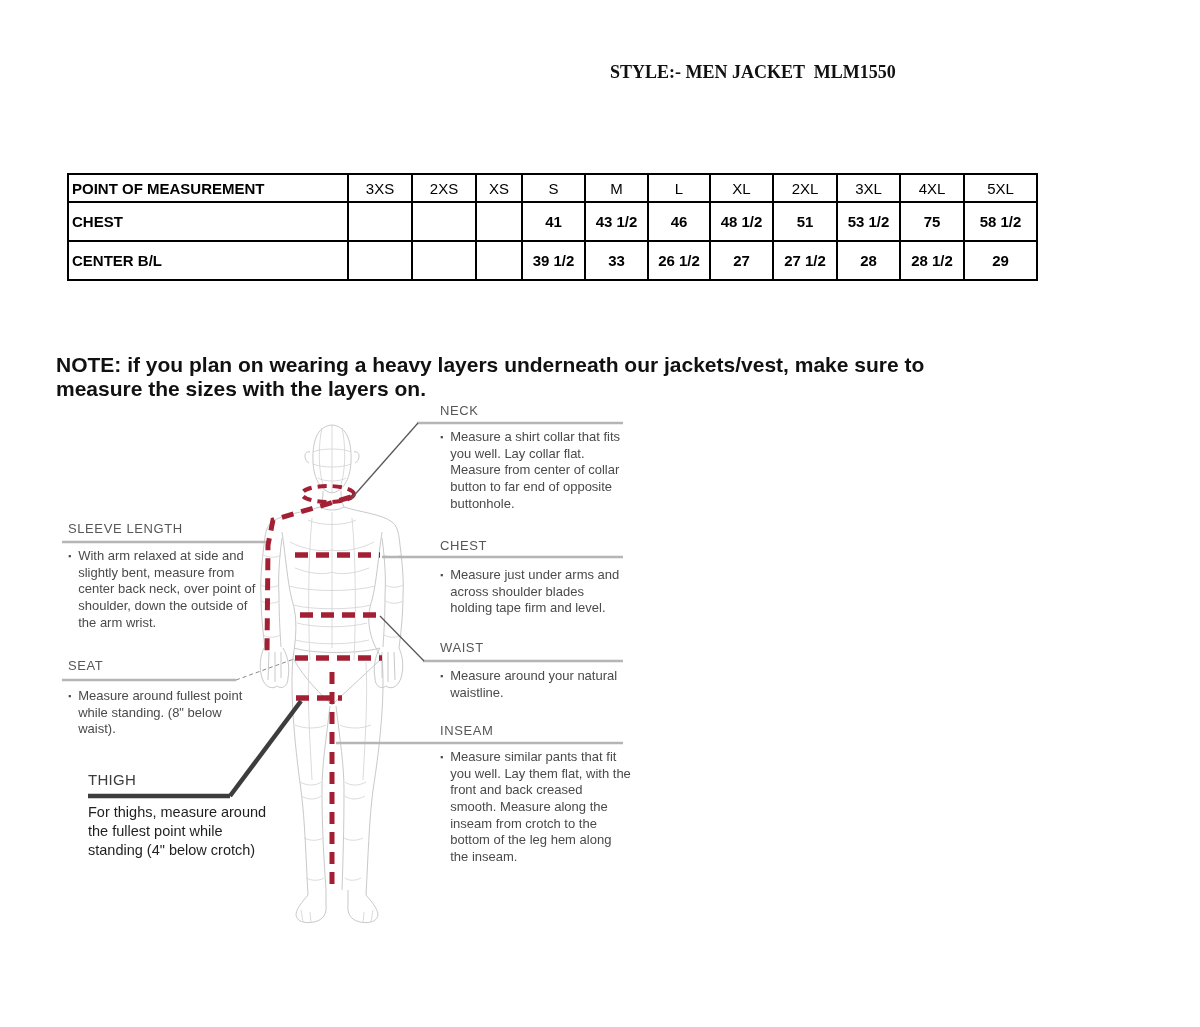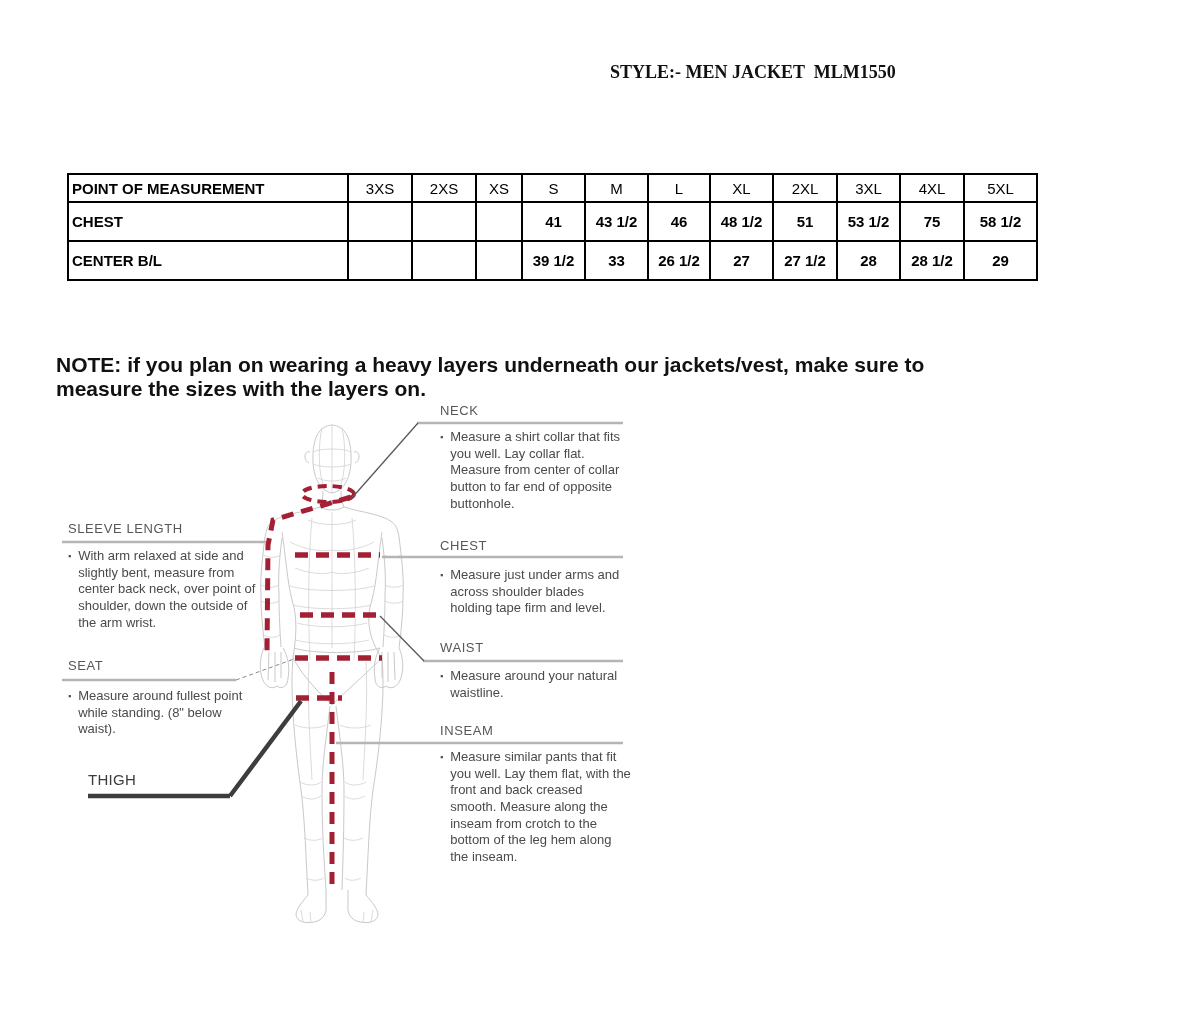--- a/index.html
+++ b/index.html
@@ -280,15 +280,16 @@
   <div class="dlabel" style="left:8px; top:266px; width:185px">
     <div class="dheading">SEAT</div>
     <div class="dtext" style="margin-top:12px">
       <span class="bullet">▪</span>
       <span>Measure around fullest point while standing. (8" below waist).</span>
     </div>
   </div>
 
   <div class="dlabel thigh-block" style="left:28px; top:380px; width:180px">
     <div class="dheading">THIGH</div>
+    <div class="plain-text" style="margin-top:13px">For thighs, measure around the fullest point while standing (4" below crotch)</div>
   </div>
 
 </div>
 
 </body></html>

